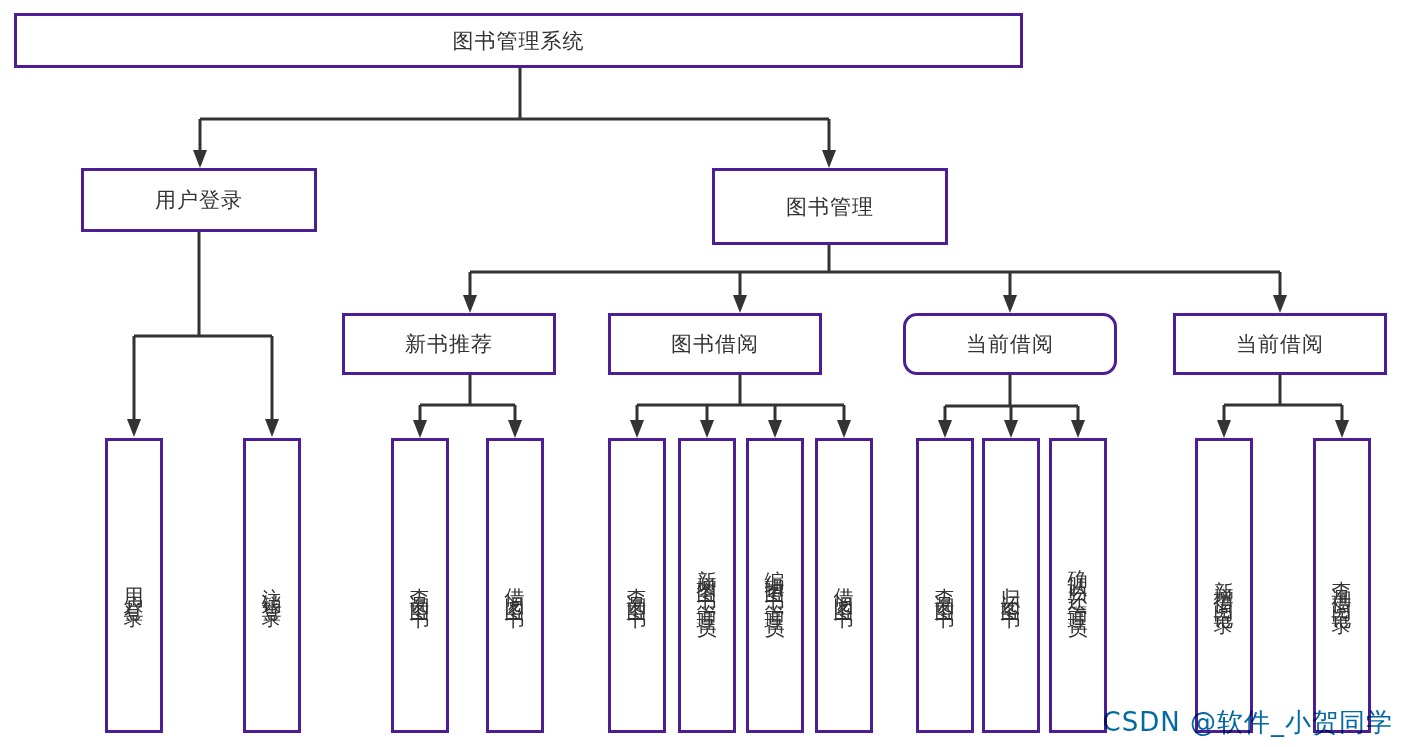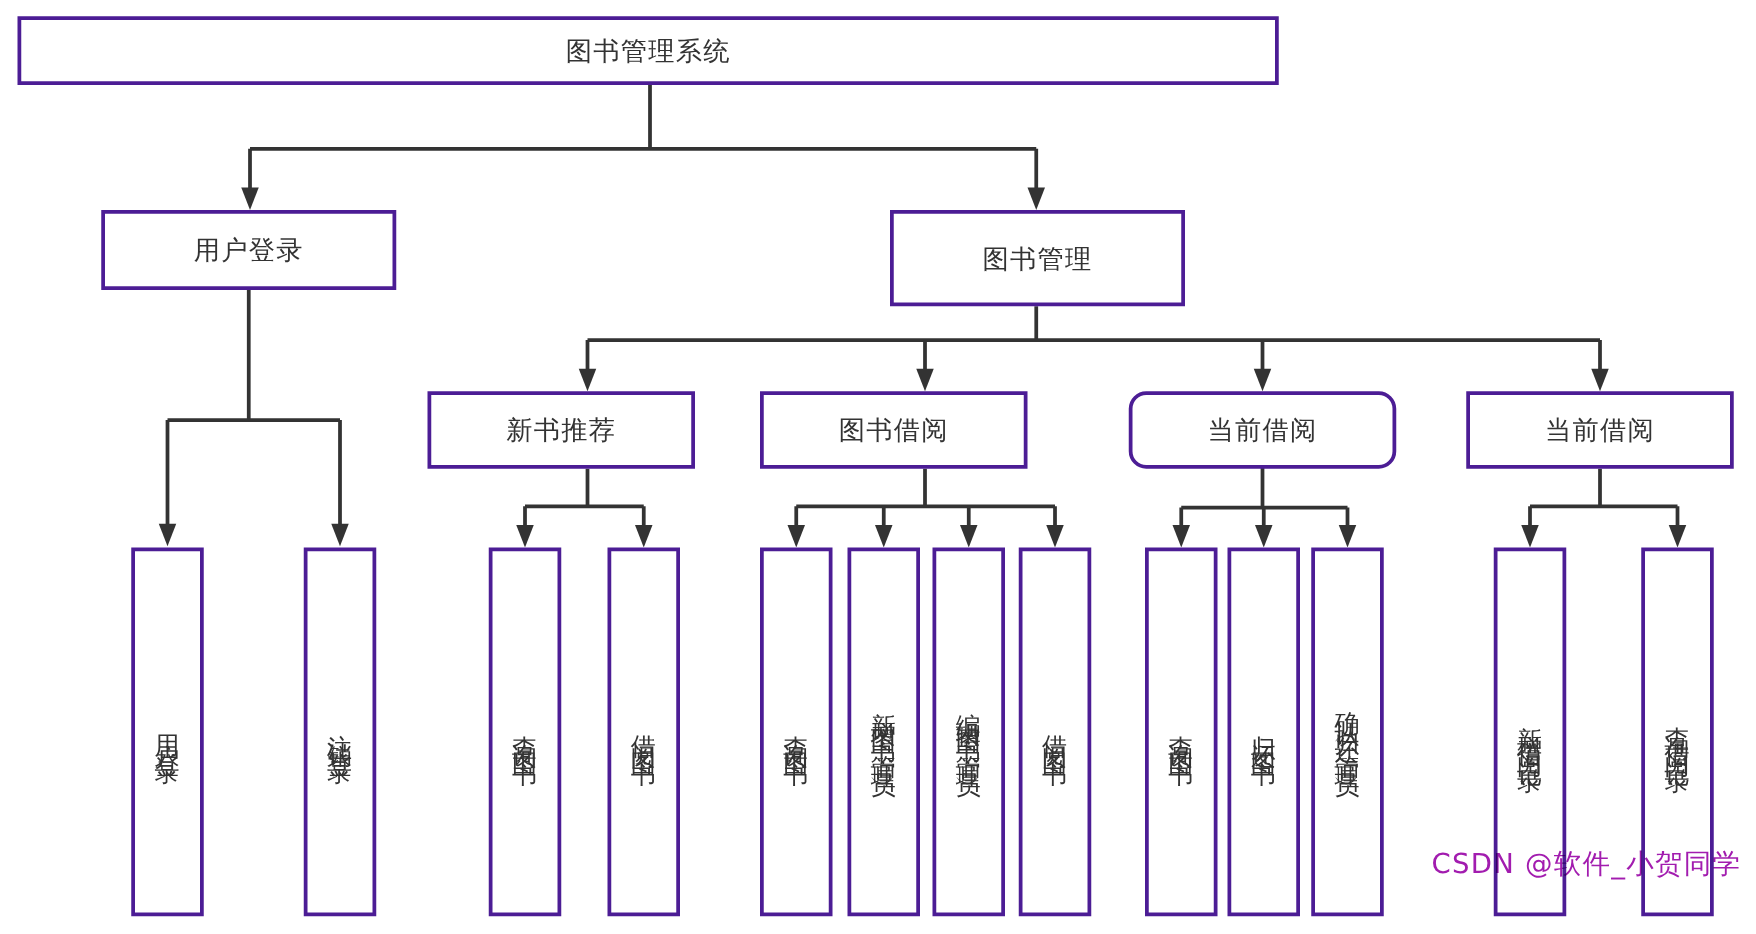--- a/index.html
+++ b/index.html
@@ -34,24 +34,24 @@
   .leaf {
     font-size: 20px;
     writing-mode: vertical-rl;
     line-height: 1;
     letter-spacing: 7px;
     white-space: normal;
   }
   #watermark {
     position: absolute;
     right: 12px;
-    top: 676px;
+    top: 705px;
     z-index: 3;
-    font-size: 22px;
-    color: #a21caf;
+    font-size: 26px;
+    color: #0369a1;
     letter-spacing: 1px;
     mix-blend-mode: multiply;
   }
 </style>
 </head>
 <body>
 
 <div id="stage">
 
   <svg id="connectors" width="1405" height="747" viewBox="0 0 1405 747" fill="none" stroke="#333333" stroke-width="3">

